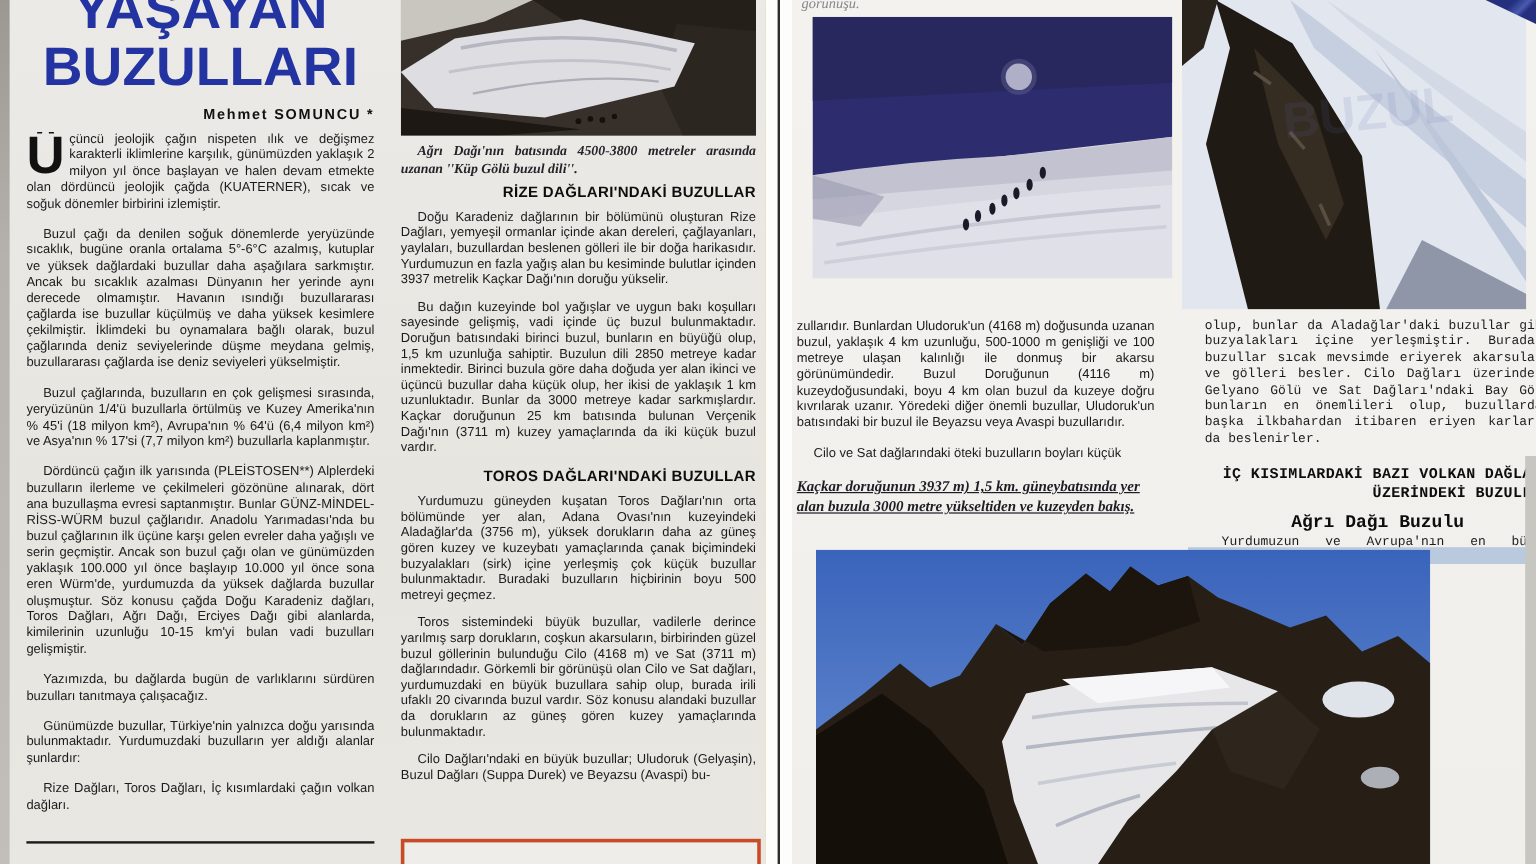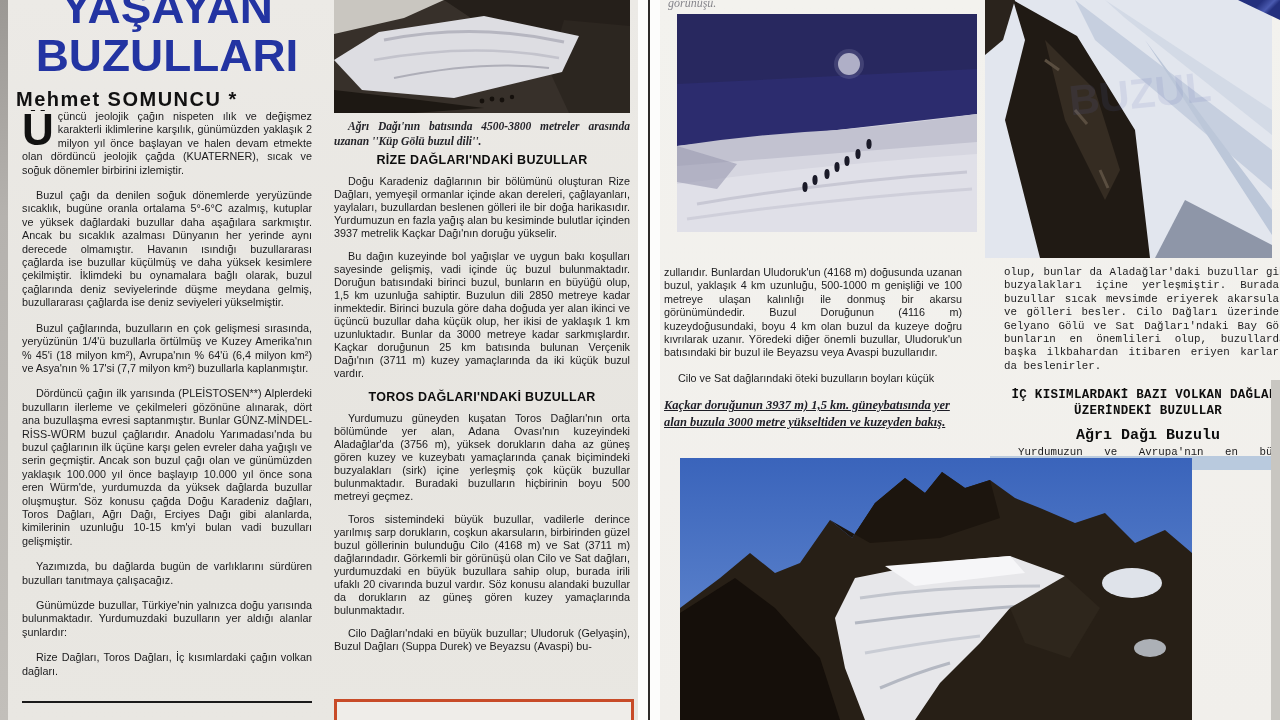--- a/index.html
+++ b/index.html
@@ -9,35 +9,35 @@
   
   .page-left{position:absolute;left:0;top:0;width:638px;height:720px;
              background:linear-gradient(180deg,#eceae6 0%,#e7e5e0 60%,#e9e7e2 100%);
              border-right:2px solid #d2d0cb;}
   .scan-edge-left{position:absolute;left:0;top:0;width:8px;height:720px;
                   background:linear-gradient(180deg,#9b9894,#b5b2ae 30%,#c2bfba);}
 
   .title{position:absolute;left:14px;top:-16px;width:300px;text-align:center;
          font-size:45px;line-height:48px;font-weight:bold;color:#2334a2;
          letter-spacing:0px;transform:scaleX(1.02);transform-origin:left top;}
-  .author{position:absolute;left:0;top:88px;width:312px;
-          font-size:20px;font-weight:bold;letter-spacing:1.5px;color:#111;padding-left:16px;}
+  .author{position:absolute;left:0;top:88px;width:312px;text-align:right;
+          font-size:12px;font-weight:bold;letter-spacing:1.5px;color:#111;}
 
   .colA{position:absolute;left:22px;top:110px;width:290px;height:588px;overflow:hidden;}
   .colB{position:absolute;left:334px;top:0;width:296px;height:700px;overflow:hidden;}
 
   .para{margin:0 0 12px 0;font-size:10.8px;line-height:13.4px;text-align:justify;
         text-indent:14px;}
   .para.noindent{text-indent:0;}
   .colB .para{line-height:13px;margin-bottom:10px;}
 
   .dropcap{float:left;font-size:44px;line-height:36px;font-weight:bold;
            padding:2px 4px 0 0;color:#111;}
 
-  .h-col{font-size:12.5px;font-weight:bold;text-align:center;margin:4px 0 8px 0;
+  .h-col{font-size:12.5px;font-weight:bold;text-align:right;margin:4px 0 8px 0;
          letter-spacing:0.3px;color:#0d0d0d;}
 
   .photo-frame{width:296px;height:113px;overflow:hidden;background:#3a322a;}
   .caption-serif{font-family:"Liberation Serif",serif;font-style:italic;font-weight:bold;
                  font-size:11.5px;line-height:15px;margin:6px 0 4px 0;text-indent:14px;
                  color:#24242a;text-align:justify;}
 
   .rule{position:absolute;left:22px;top:701px;width:290px;height:2px;background:#1a1a1a;}
   .footnote{position:absolute;left:22px;top:742px;width:290px;
             font-family:"Liberation Serif",serif;font-style:italic;font-weight:bold;

